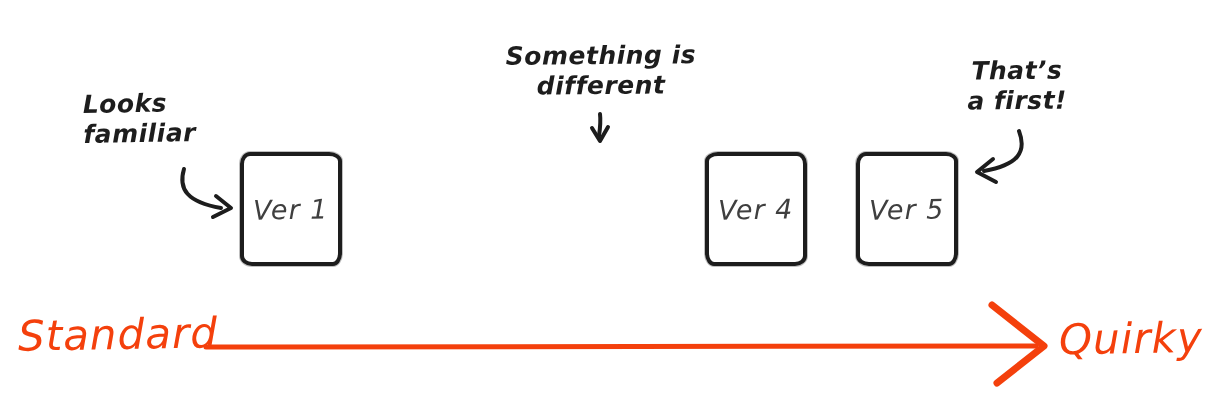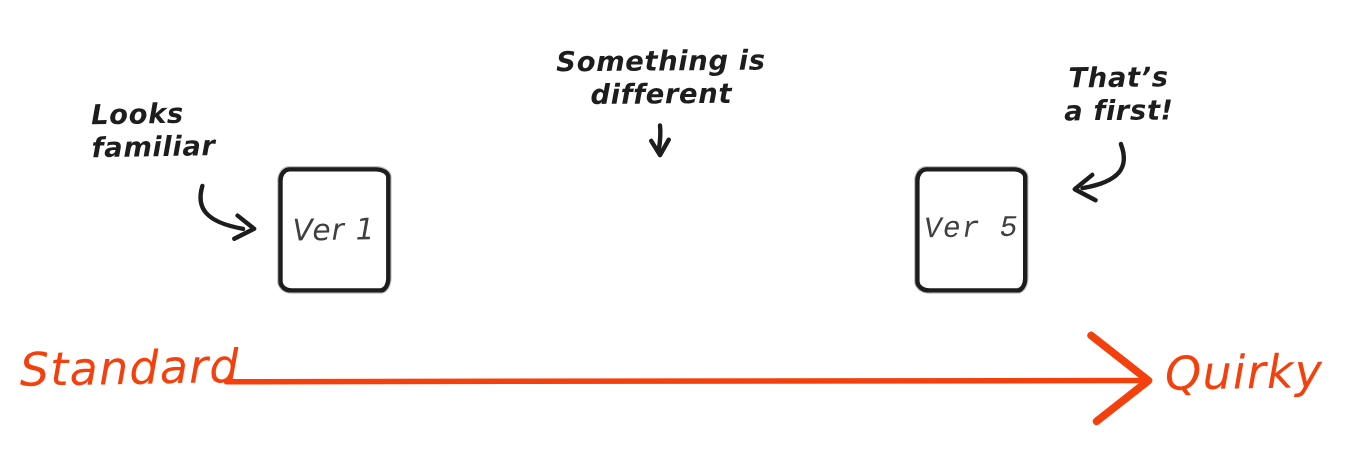--- a/index.html
+++ b/index.html
@@ -26,25 +26,25 @@
     width: 102px;
     height: 114px;
     box-sizing: border-box;
     background: #ffffff;
     border: 4px solid var(--ink, #1d1d1d);
     box-shadow: 0 0 0 1px rgba(25,25,25,0.28);
     display: flex;
     align-items: center;
     justify-content: center;
   }
-  .box1 { left: 253px; border-radius: 10px 13px 9px 12px / 12px 9px 13px 10px; }
+  .box1 { left: 240px; border-radius: 10px 13px 9px 12px / 12px 9px 13px 10px; }
   .box2 { left: 403px; border-radius: 12px 9px 13px 10px / 10px 13px 9px 12px; }
   .box3 { left: 554px; border-radius: 9px 12px 10px 13px / 13px 10px 12px 9px; }
   .box4 { left: 705px; border-radius: 13px 10px 12px 9px / 9px 12px 10px 13px; }
-  .box5 { left: 832px; border-radius: 10px 12px 9px 13px / 12px 9px 13px 10px; font-family: Liberation Mono, monospace; }
+  .box5 { left: 856px; border-radius: 10px 12px 9px 13px / 12px 9px 13px 10px; }
 
   .ver-label {
     font-style: italic;
     font-size: 27px;
     letter-spacing: 1px;
     color: var(--box-label, #3f3f3f);
     transform: rotate(-1deg);
     white-space: nowrap;
   }
 
@@ -104,20 +104,23 @@
   <div class="note note-looks">Looks
 familiar</div>
   <div class="note note-something">Something is
 different</div>
   <div class="note note-first">That’s
 a first!</div>
 
   <div class="ver-box box1">
     <span class="ver-label">Ver 1</span>
   </div>
+  <div class="ver-box box4">
+    <span class="ver-label">Ver 4</span>
+  </div>
   <div class="ver-box box5">
     <span class="ver-label">Ver 5</span>
   </div>
 
   <div class="axis-label axis-left">Standard</div>
   <div class="axis-label axis-right">Quirky</div>
 
 </div>
 
 </body></html>

